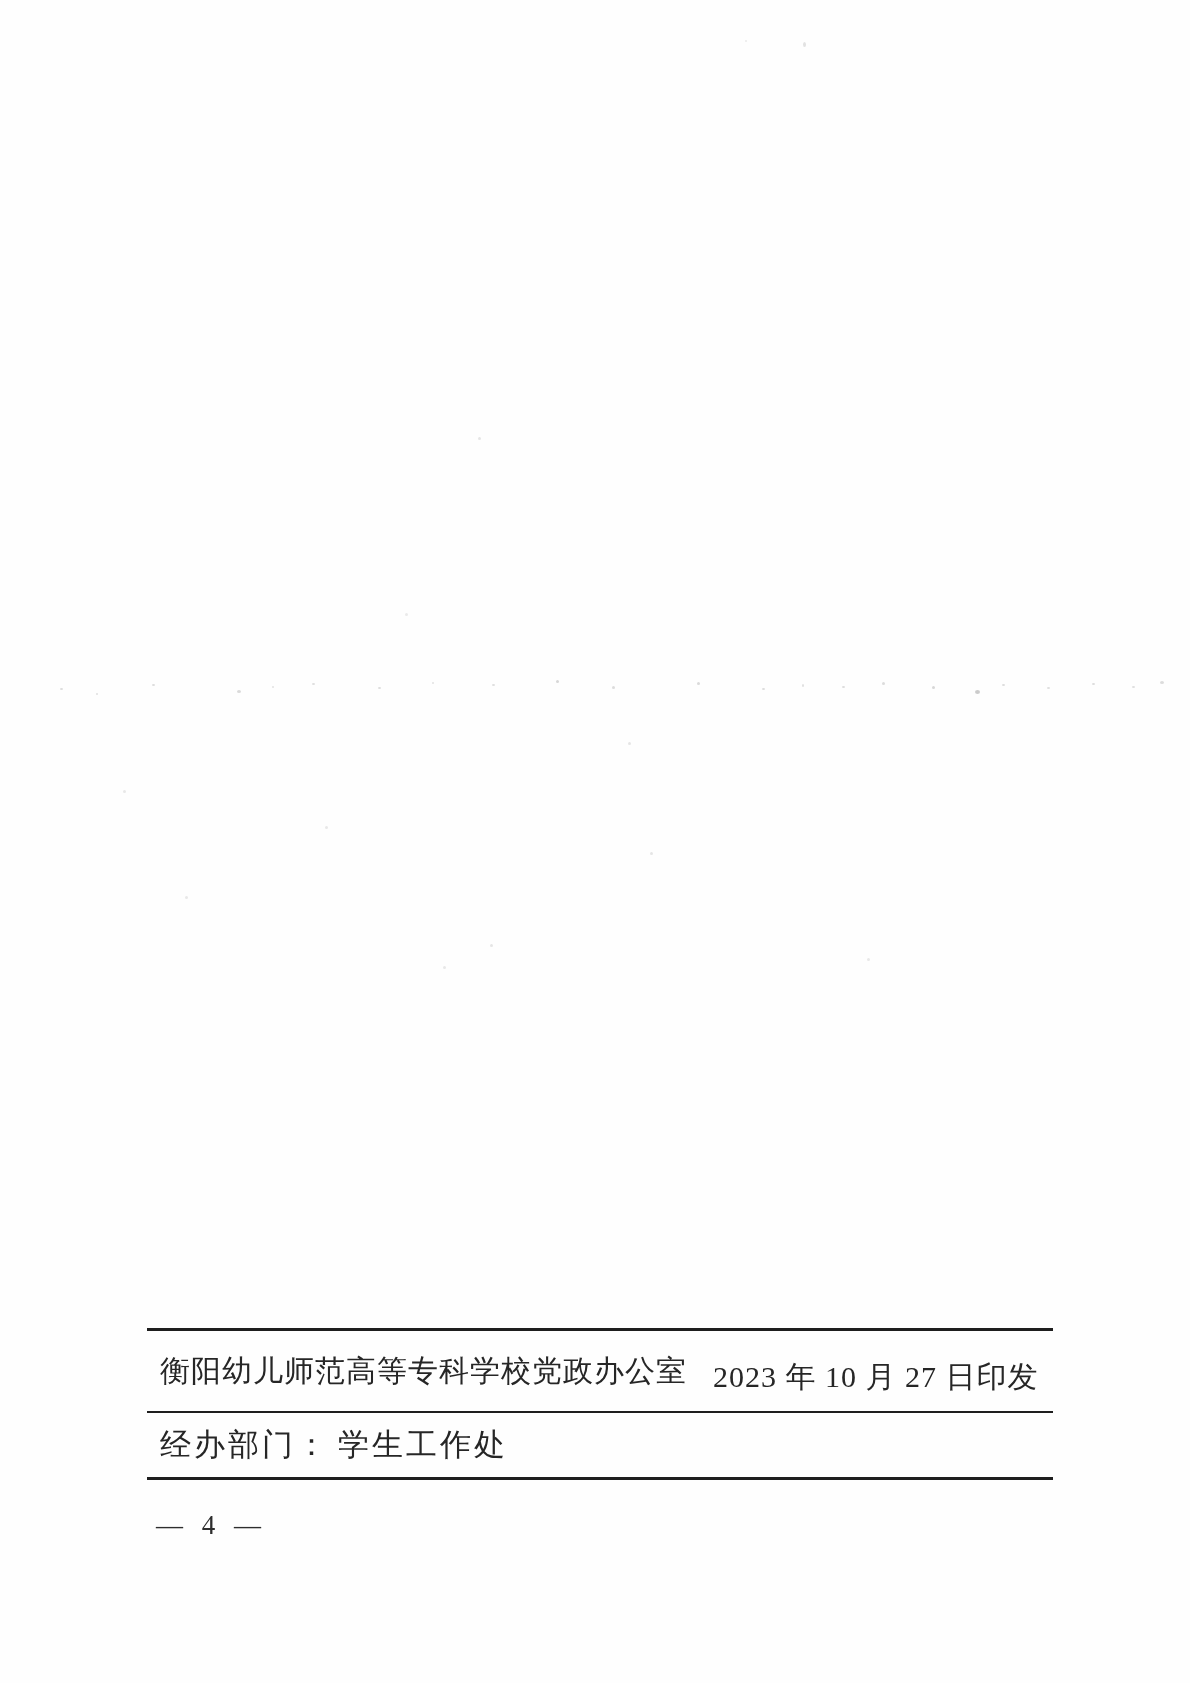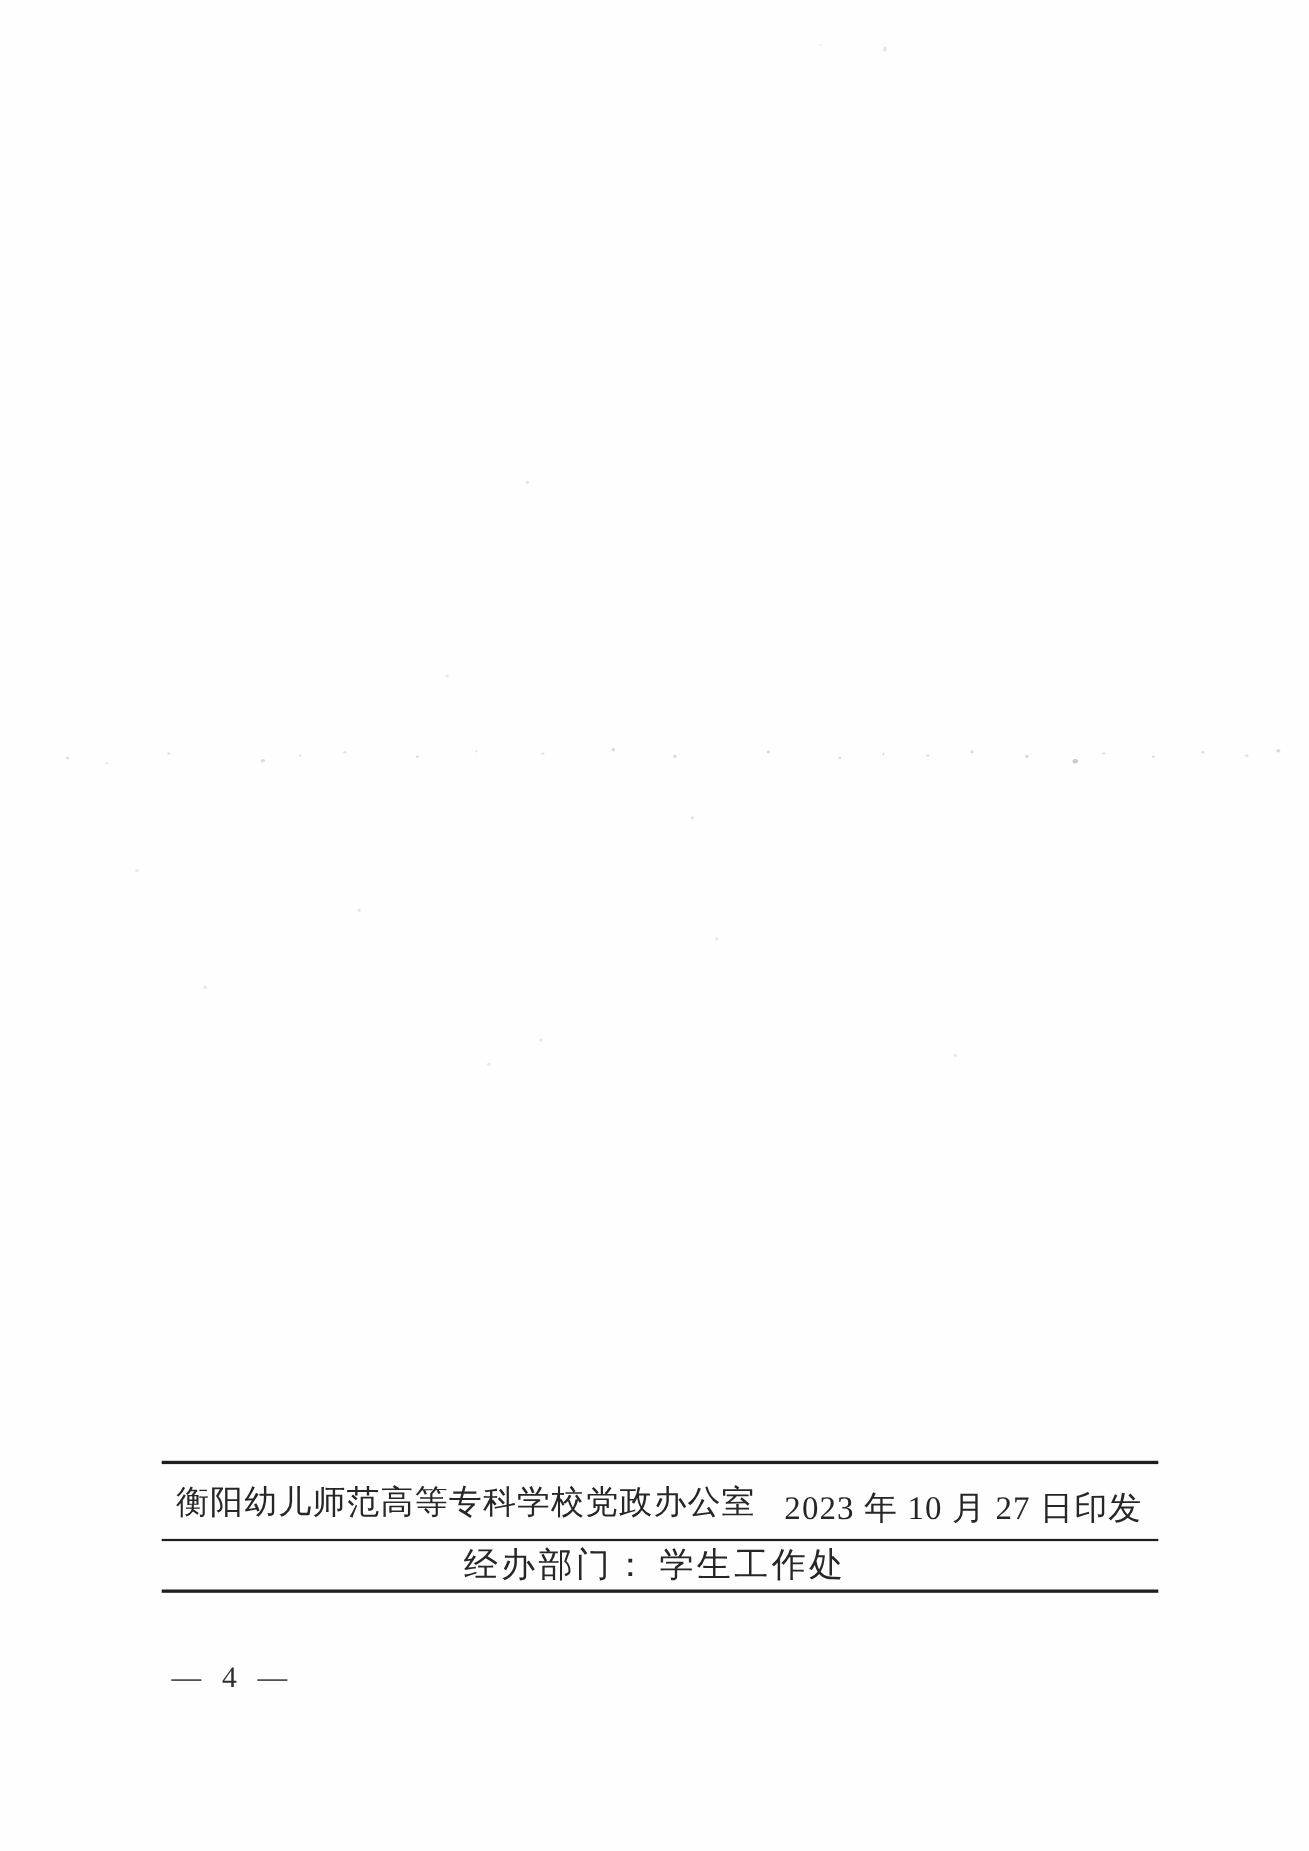--- a/index.html
+++ b/index.html
@@ -23,34 +23,34 @@
   .colophon {
     position: absolute;
     left: 147px;
     top: 1328px;
     width: 906px;
   }
   .rule { background: #1e1e1e; }
   .rule-thick { height: 3px; }
   .rule-thin { height: 2px; }
   .colophon-row1 {
-    height: 68px;
+    height: 80px;
     display: flex;
     align-items: center;
     padding-left: 13px;
     font-size: 30px;
     white-space: nowrap;
   }
   .issuer { letter-spacing: 1px; }
   .issue-date { margin-left: 26px; letter-spacing: 1px; margin-top: 12px; }
   .colophon-row2 {
-    height: 44px;
+    height: 64px;
     display: flex;
     align-items: center;
-    justify-content: center;
+    justify-content: space-between;
     padding-left: 13px;
     padding-right: 22px;
     font-size: 31px;
     white-space: nowrap;
   }
   .row2-left, .row2-right { letter-spacing: 3px; }
   .label-value-gap { display: inline-block; width: 8px; }
   .page-number {
     position: absolute;
     left: 156px;

